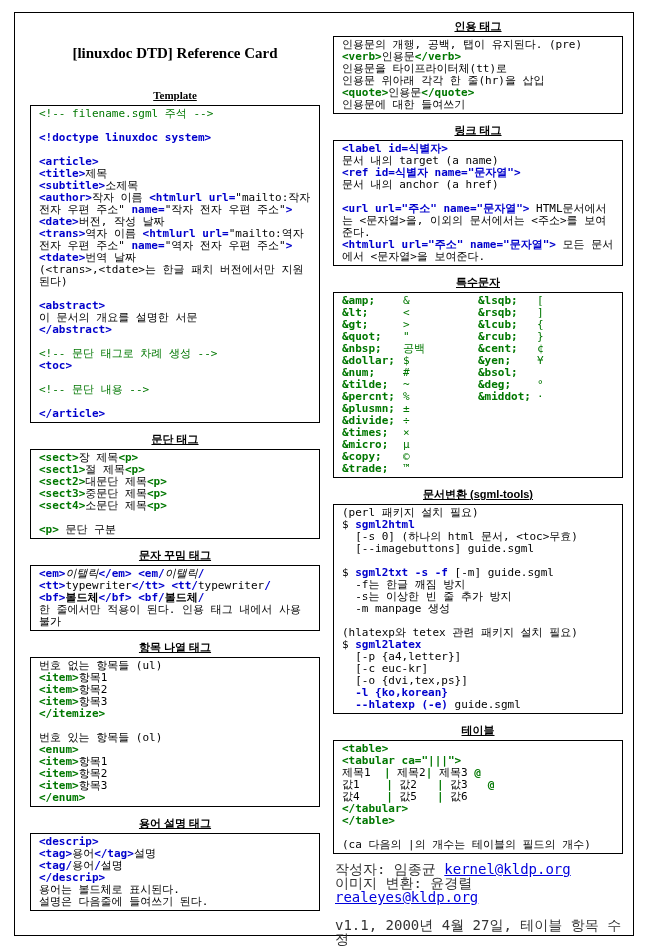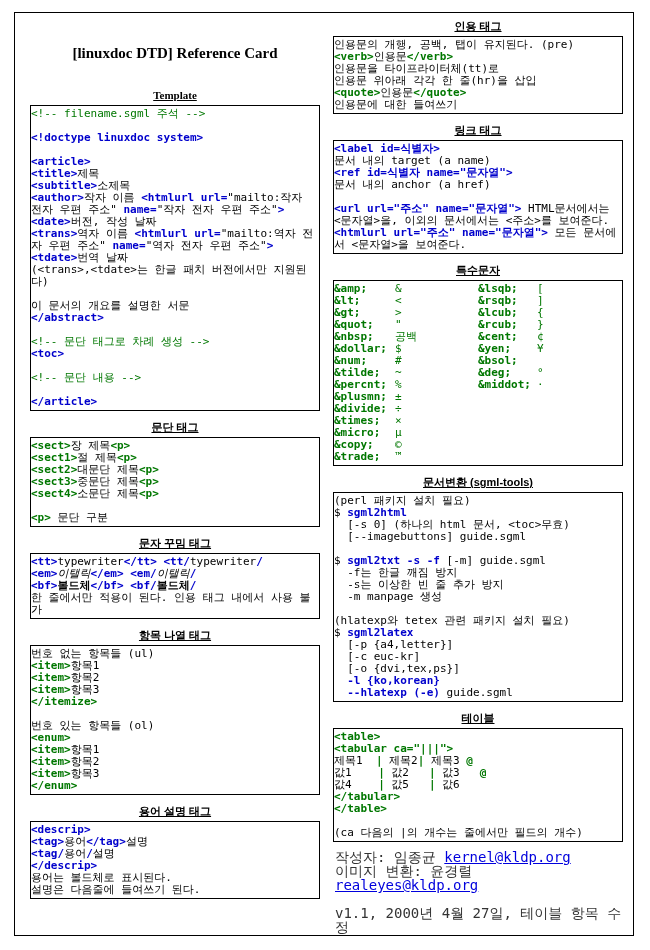--- a/index.html
+++ b/index.html
@@ -4,21 +4,21 @@
 <style>
   html,body{margin:0;padding:0;background:#fff;}
   body{width:650px;height:950px;overflow:hidden;font-family:"DejaVu Sans",sans-serif;color:#000;}
   .frame{position:absolute;left:14px;top:12px;width:620px;height:924px;border:1px solid #000;box-sizing:border-box;}
   .cols{display:flex;gap:13px;padding:2px 14px 0 15px;}
   .col{width:290px;flex:0 0 290px;}
   .page-title{font-family:"Liberation Serif",serif;font-size:15px;font-weight:bold;text-align:center;margin:30px 0 4px;}
   .sec-title{font-family:"Liberation Sans",sans-serif;font-size:11px;line-height:15px;font-weight:bold;text-decoration:underline;text-align:center;margin:9px 0 2px;}
   .sec-title.serif{font-family:"Liberation Serif",serif;margin-top:26px;}
   .sec-title.first{margin-top:4px;}
-  .box{border:1px solid #000;padding:2px 0;box-sizing:border-box;}
+  .box{border:1px solid #000;padding:2px 8px;box-sizing:border-box;}
   .code{font-family:"DejaVu Sans Mono","Liberation Mono",monospace;font-size:11px;line-height:12px;}
   .code div{white-space:pre-wrap;overflow-wrap:break-word;word-break:break-word;}
   .b{color:#0000cc;font-weight:bold;}
   .g{color:#007700;font-weight:bold;}
   .c{color:#007700;}
   .i{font-style:italic;}
   .bd{font-weight:bold;}
   .l{color:#0000dd;text-decoration:underline;cursor:pointer;}
   .specials{display:flex;}
   .sp-col{width:50%;}
@@ -47,20 +47,21 @@
             <div>&nbsp;</div>
             <div><span class="b">&lt;article&gt;</span></div>
             <div><span class="b">&lt;title&gt;</span><span>제목</span></div>
             <div><span class="b">&lt;subtitle&gt;</span><span>소제목</span></div>
             <div><span class="b">&lt;author&gt;</span><span>작자 이름 </span><span class="b">&lt;htmlurl url=</span><span>"mailto:작자 전자 우편 주소" </span><span class="b">name=</span><span>"작자 전자 우편 주소"</span><span class="b">&gt;</span></div>
             <div><span class="b">&lt;date&gt;</span><span>버전, 작성 날짜</span></div>
             <div><span class="b">&lt;trans&gt;</span><span>역자 이름 </span><span class="b">&lt;htmlurl url=</span><span>"mailto:역자 전자 우편 주소" </span><span class="b">name=</span><span>"역자 전자 우편 주소"</span><span class="b">&gt;</span></div>
             <div><span class="b">&lt;tdate&gt;</span><span>번역 날짜</span></div>
             <div><span>(&lt;trans&gt;,&lt;tdate&gt;는 한글 패치 버전에서만 지원된다)</span></div>
             <div>&nbsp;</div>
+            <div><span class="b">&lt;abstract&gt;</span></div>
             <div><span>이 문서의 개요를 설명한 서문</span></div>
             <div><span class="b">&lt;/abstract&gt;</span></div>
             <div>&nbsp;</div>
             <div><span class="c">&lt;!-- 문단 태그로 차례 생성 --&gt;</span></div>
             <div><span class="b">&lt;toc&gt;</span></div>
             <div>&nbsp;</div>
             <div><span class="c">&lt;!-- 문단 내용 --&gt;</span></div>
             <div>&nbsp;</div>
             <div><span class="b">&lt;/article&gt;</span></div>
           </div>
@@ -75,22 +76,22 @@
             <div><span class="g">&lt;sect3&gt;</span><span>중문단 제목</span><span class="g">&lt;p&gt;</span></div>
             <div><span class="g">&lt;sect4&gt;</span><span>소문단 제목</span><span class="g">&lt;p&gt;</span></div>
             <div>&nbsp;</div>
             <div><span class="g">&lt;p&gt;</span><span> 문단 구분</span></div>
           </div>
       </div>
 
       <div>
         <div class="sec-title">문자 꾸밈 태그</div>
         <div class="box code">
+            <div><span class="b">&lt;em&gt;</span><span class="i">이탤릭</span><span class="b">&lt;/em&gt;</span><span> </span><span class="b">&lt;em/</span><span class="i">이탤릭</span><span class="b">/</span></div>
             <div><span class="b">&lt;tt&gt;</span><span>typewriter</span><span class="b">&lt;/tt&gt;</span><span> </span><span class="b">&lt;tt/</span><span>typewriter</span><span class="b">/</span></div>
-            <div><span class="b">&lt;em&gt;</span><span class="i">이탤릭</span><span class="b">&lt;/em&gt;</span><span> </span><span class="b">&lt;em/</span><span class="i">이탤릭</span><span class="b">/</span></div>
             <div><span class="b">&lt;bf&gt;</span><span class="bd">볼드체</span><span class="b">&lt;/bf&gt;</span><span> </span><span class="b">&lt;bf/</span><span class="bd">볼드체</span><span class="b">/</span></div>
             <div><span>한 줄에서만 적용이 된다. 인용 태그 내에서 사용 불가</span></div>
           </div>
       </div>
 
       <div>
         <div class="sec-title">항목 나열 태그</div>
         <div class="box code">
             <div><span>번호 없는 항목들 (ul)</span></div>
             <div><span class="g">&lt;item&gt;</span><span>항목1</span></div>
@@ -182,21 +183,21 @@
         <div class="sec-title">테이블</div>
         <div class="box code">
             <div><span class="g">&lt;table&gt;</span></div>
             <div><span class="g">&lt;tabular ca="|||"&gt;</span></div>
             <div><span>제목1  </span><span class="g">|</span><span> 제목2</span><span class="g">|</span><span> 제목3 </span><span class="g">@</span></div>
             <div><span>값1    </span><span class="g">|</span><span> 값2   </span><span class="g">|</span><span> 값3   </span><span class="g">@</span></div>
             <div><span>값4    </span><span class="g">|</span><span> 값5   </span><span class="g">|</span><span> 값6</span></div>
             <div><span class="g">&lt;/tabular&gt;</span></div>
             <div><span class="g">&lt;/table&gt;</span></div>
             <div>&nbsp;</div>
-            <div><span>(ca 다음의 |의 개수는 줄에서만 필드의 개수)</span></div>
+            <div><span>(ca 다음의 |의 개수는 테이블의 필드의 개수)</span></div>
           </div>
       </div>
 
       <div class="footer">
           <div><span>작성자: 임종균 </span><span class="l">kernel@kldp.org</span></div>
           <div><span>이미지 변환: 윤경렬 </span><span class="l">realeyes@kldp.org</span></div>
           <div>&nbsp;</div>
           <div><span>v1.1, 2000년 4월 27일, 테이블 항목 수정</span></div>
         </div>
 

